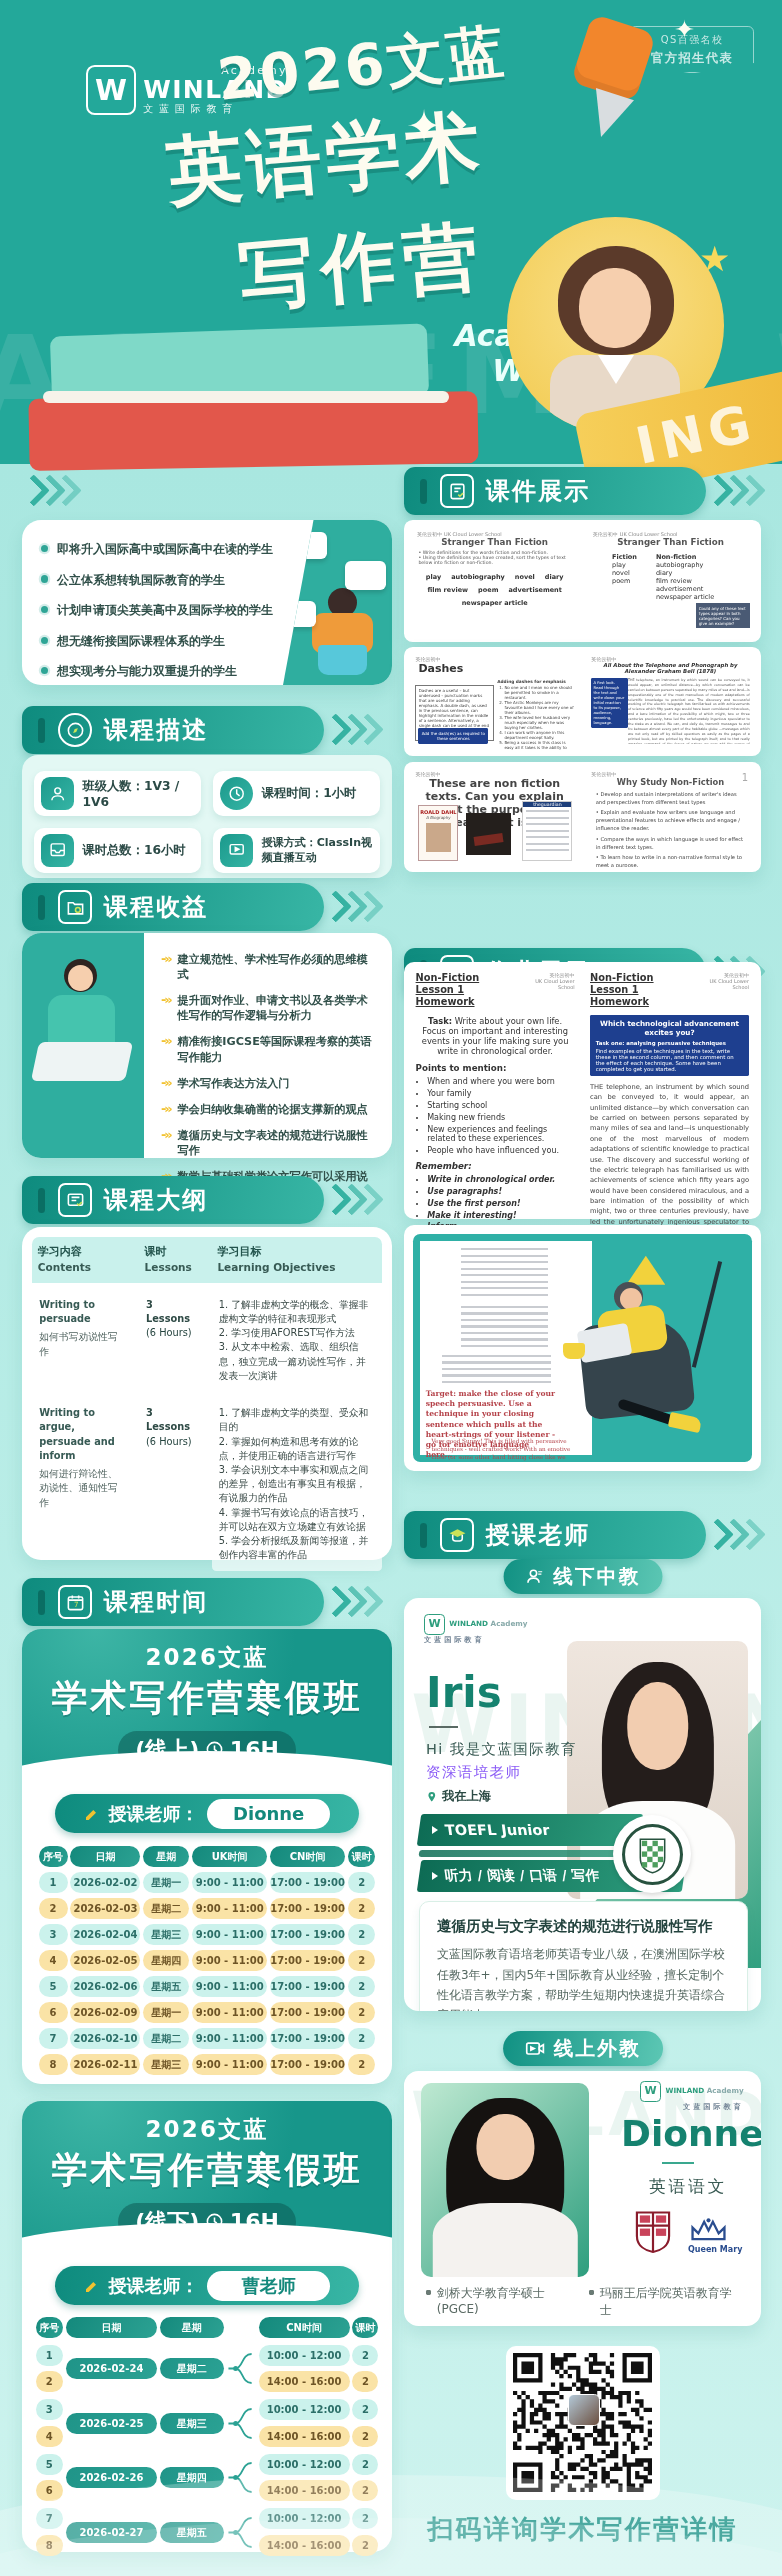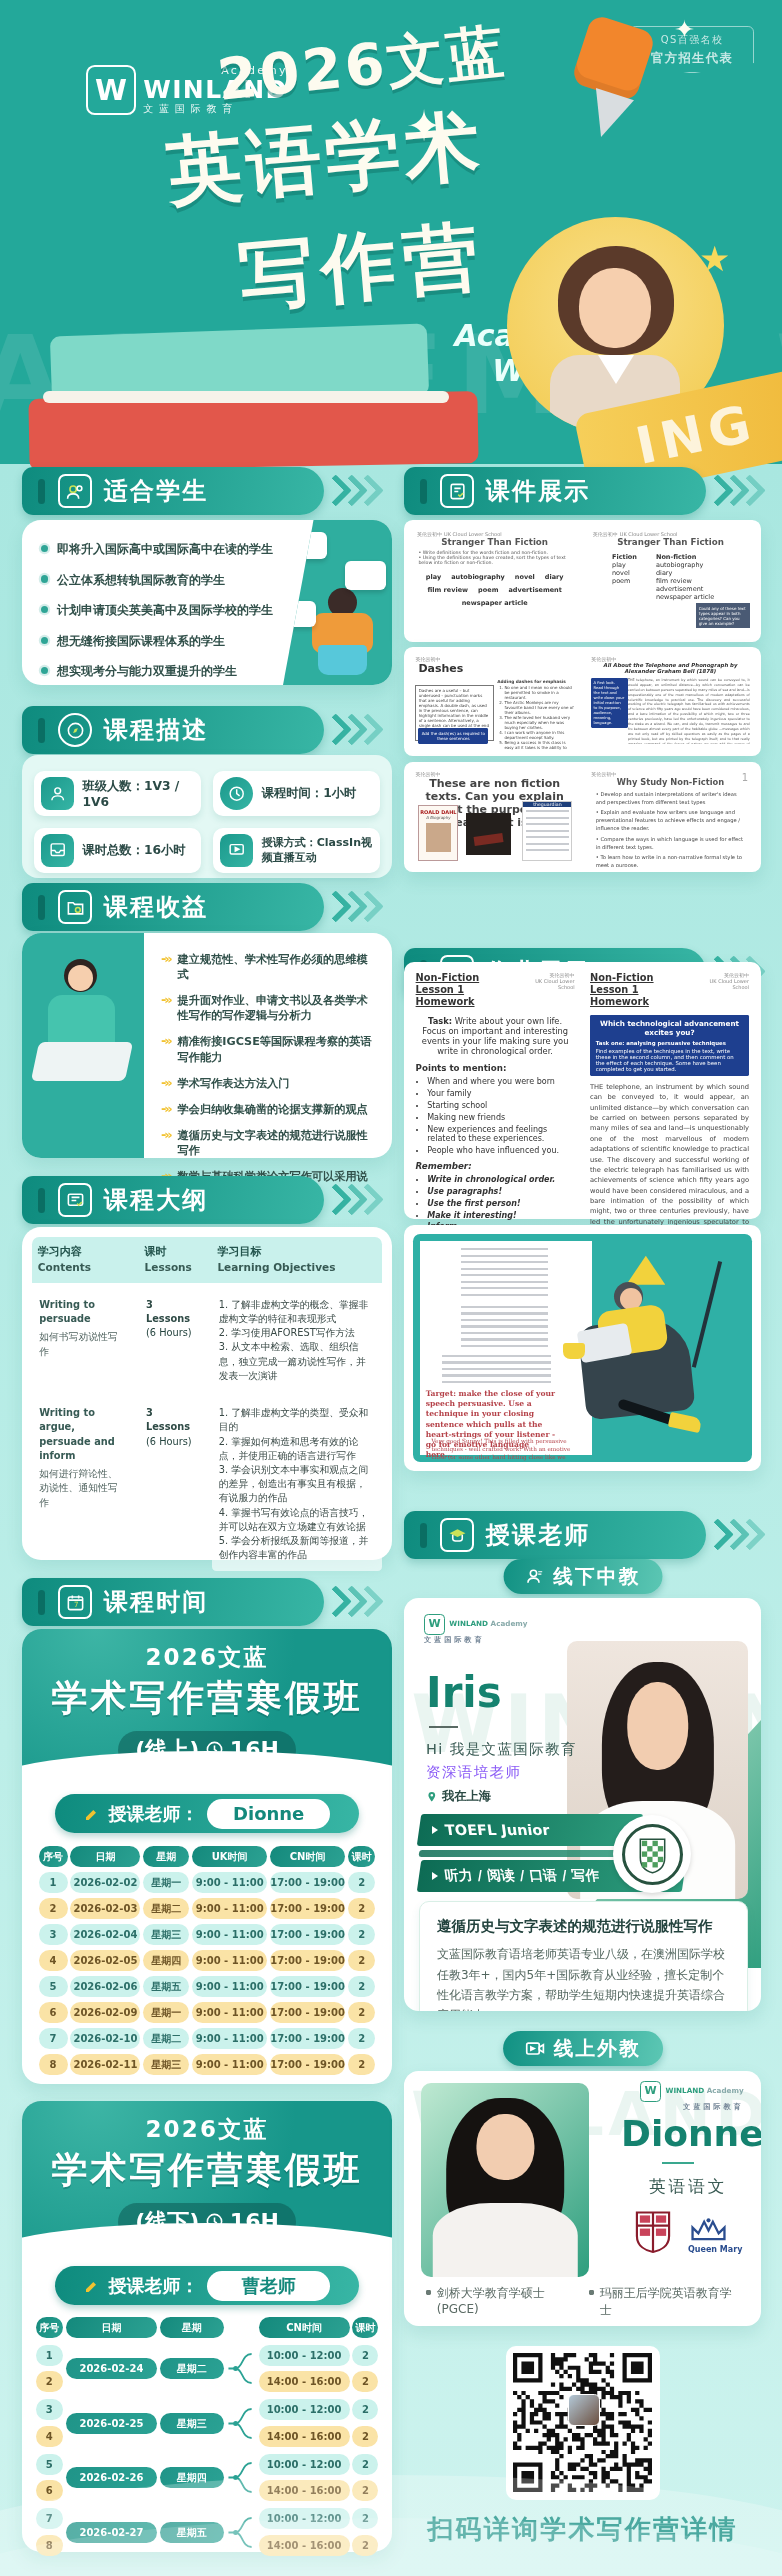--- a/index.html
+++ b/index.html
@@ -176,30 +176,20 @@
       <div class="tb-face"></div>
       <div class="tb-body"></div>
       <div class="tb-collar"></div>
   </div>
   <div class="book" style="left:51px;top:330px;width:377px;height:72px;background:#7fd9c8;transform:rotate(-2deg)"></div>
   <div class="book" style="left:29px;top:395px;width:449px;height:72px;background:#e2574b;transform:rotate(-1deg)"></div>
   <div class="book" style="left:43px;top:391px;width:406px;height:11.6px;background:#f6f3ea"></div>
   <div class="ribbon">ING</div>
 
   <div class="sec-h" style="left:22px;top:467px">
-    <div class="sec-pill">
-      <span class="sec-ico">
-        <svg width="19" height="19" viewBox="0 0 24 24" fill="none" stroke="#cbe458" stroke-width="2">
-            <circle cx="9" cy="9" r="4"></circle>
-            <path d="M2 21c0-4 3-6 7-6s7 2 7 6" stroke="#fff"></path>
-            <circle cx="17" cy="8" r="3" stroke="#fff"></circle>
-          </svg>
-      </span>
-      <span class="sec-label">适合学生</span>
-    </div>
     <span class="chevs">
         <i></i>
         <i></i>
         <i></i>
       </span>
   </div>
   <div class="card" style="left:22px;top:520px;width:370px;height:165px">
     <div class="stu-list">
 
     <div class="stu-item">

